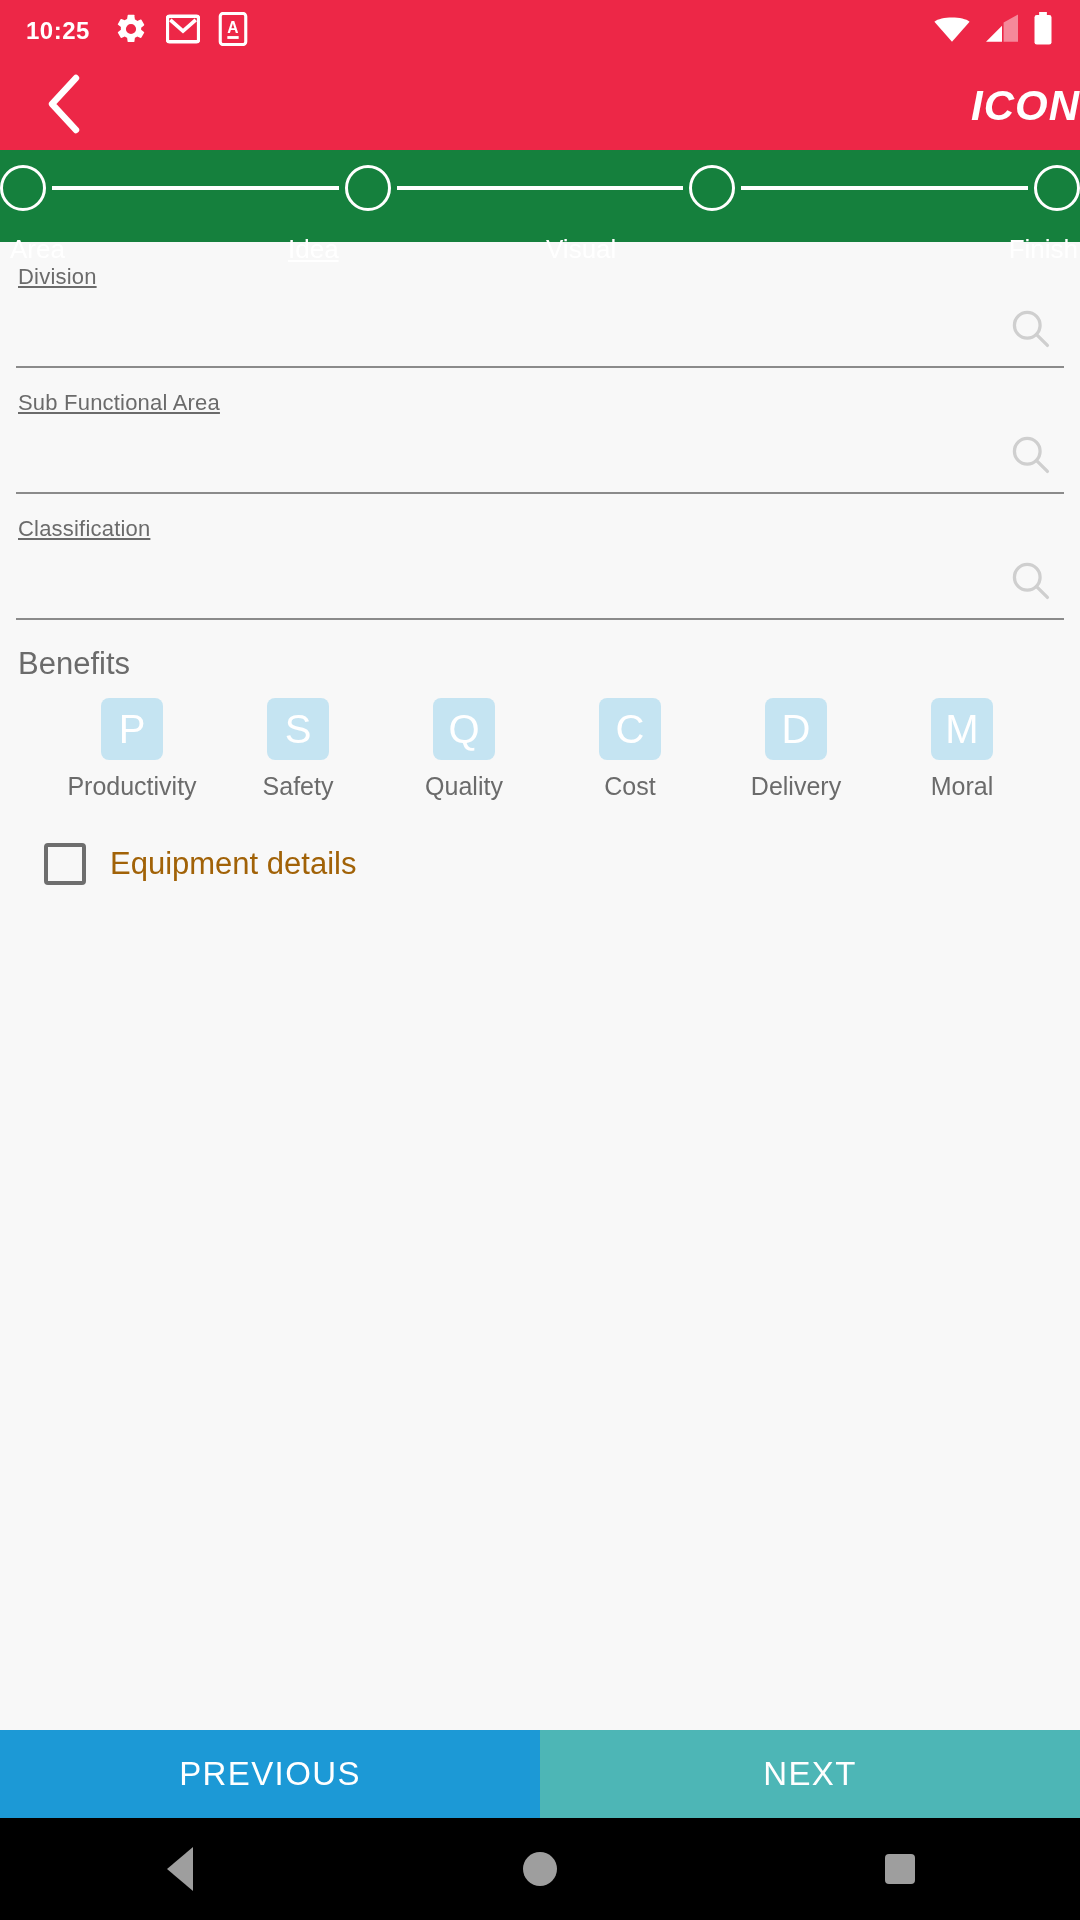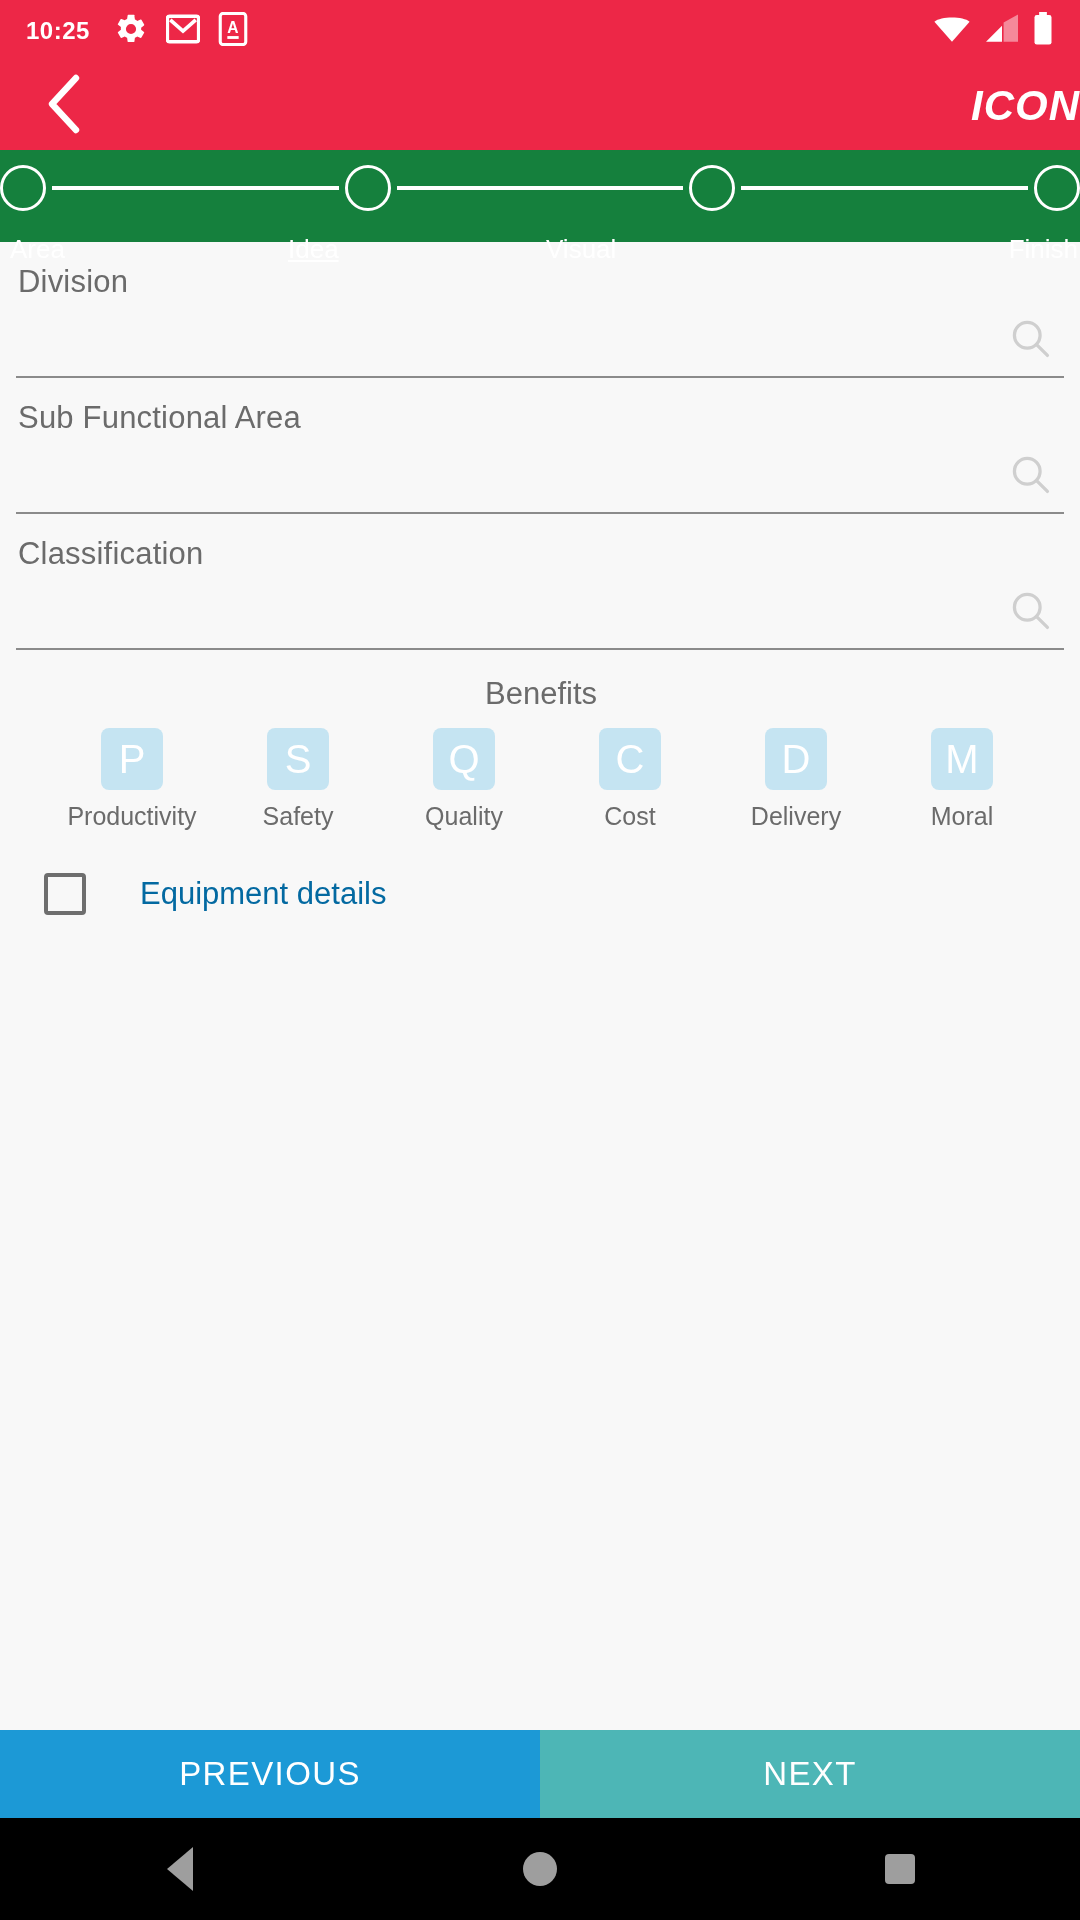--- a/index.html
+++ b/index.html
@@ -60,38 +60,38 @@
   .step-label {
     color:#ffffff; font-size:26px; line-height:1; white-space:nowrap;
   }
 
   
   .body {
     flex:1 1 auto; background:#F8F8F8; padding:0 16px; overflow:hidden;
   }
   .field { padding-top:22px; }
   .field-label {
-    font-size:31px; color:#6b6b6b; padding-left:2px; letter-spacing:.2px;
+    font-size:22px; color:#6b6b6b; padding-left:2px; letter-spacing:.2px;text-decoration:underline;
   }
   .field-input {
     position:relative; height:78px; border-bottom:2px solid #8b8b8b;
     display:flex; align-items:center;
   }
   .field-input input {
     border:none; outline:none; background:transparent;
     font-size:30px; color:#333; width:100%; padding-right:70px;
     font-family:"Liberation Sans", sans-serif;
   }
   .search-ico {
     position:absolute; right:12px; top:50%; transform:translateY(-50%);
     width:44px; height:44px; opacity:.85; cursor:pointer;
   }
 
   
-  .benefits { padding-top:26px;text-align:center; }
+  .benefits { padding-top:26px; }
   .benefits-label { font-size:31px; color:#6b6b6b; padding-left:2px; }
   .benefit-row {
     display:flex; align-items:flex-start; margin-top:16px;
     padding:0 36px 0 50px; gap:0; justify-content:space-between;
   }
   .benefit-item {
     display:flex; flex-direction:column; align-items:center; cursor:pointer;
     width:132px;
   }
   .benefit-badge {
@@ -105,21 +105,21 @@
 
   
   .checkbox-row {
     display:flex; align-items:center; gap:24px;
     padding:42px 0 0 28px; cursor:pointer;
   }
   .cb-box {
     width:42px; height:42px; border:4px solid #6e6e6e; border-radius:4px;
     background:transparent; flex:0 0 auto;
   }
-  .cb-label { font-size:31px; color:#0369a1;margin-left:30px; }
+  .cb-label { font-size:31px; color:#a16207; }
 
   
   .btn-row { display:flex; height:88px; flex:0 0 auto; }
   .btn {
     flex:1; display:flex; align-items:center; justify-content:center;
     color:#ffffff; font-size:33px; letter-spacing:1.4px; cursor:pointer;
     border:none; font-family:"Liberation Sans", sans-serif;
   }
   .btn-prev { background:#1C99D6; }
   .btn-next { background:#4DB6B6; }

